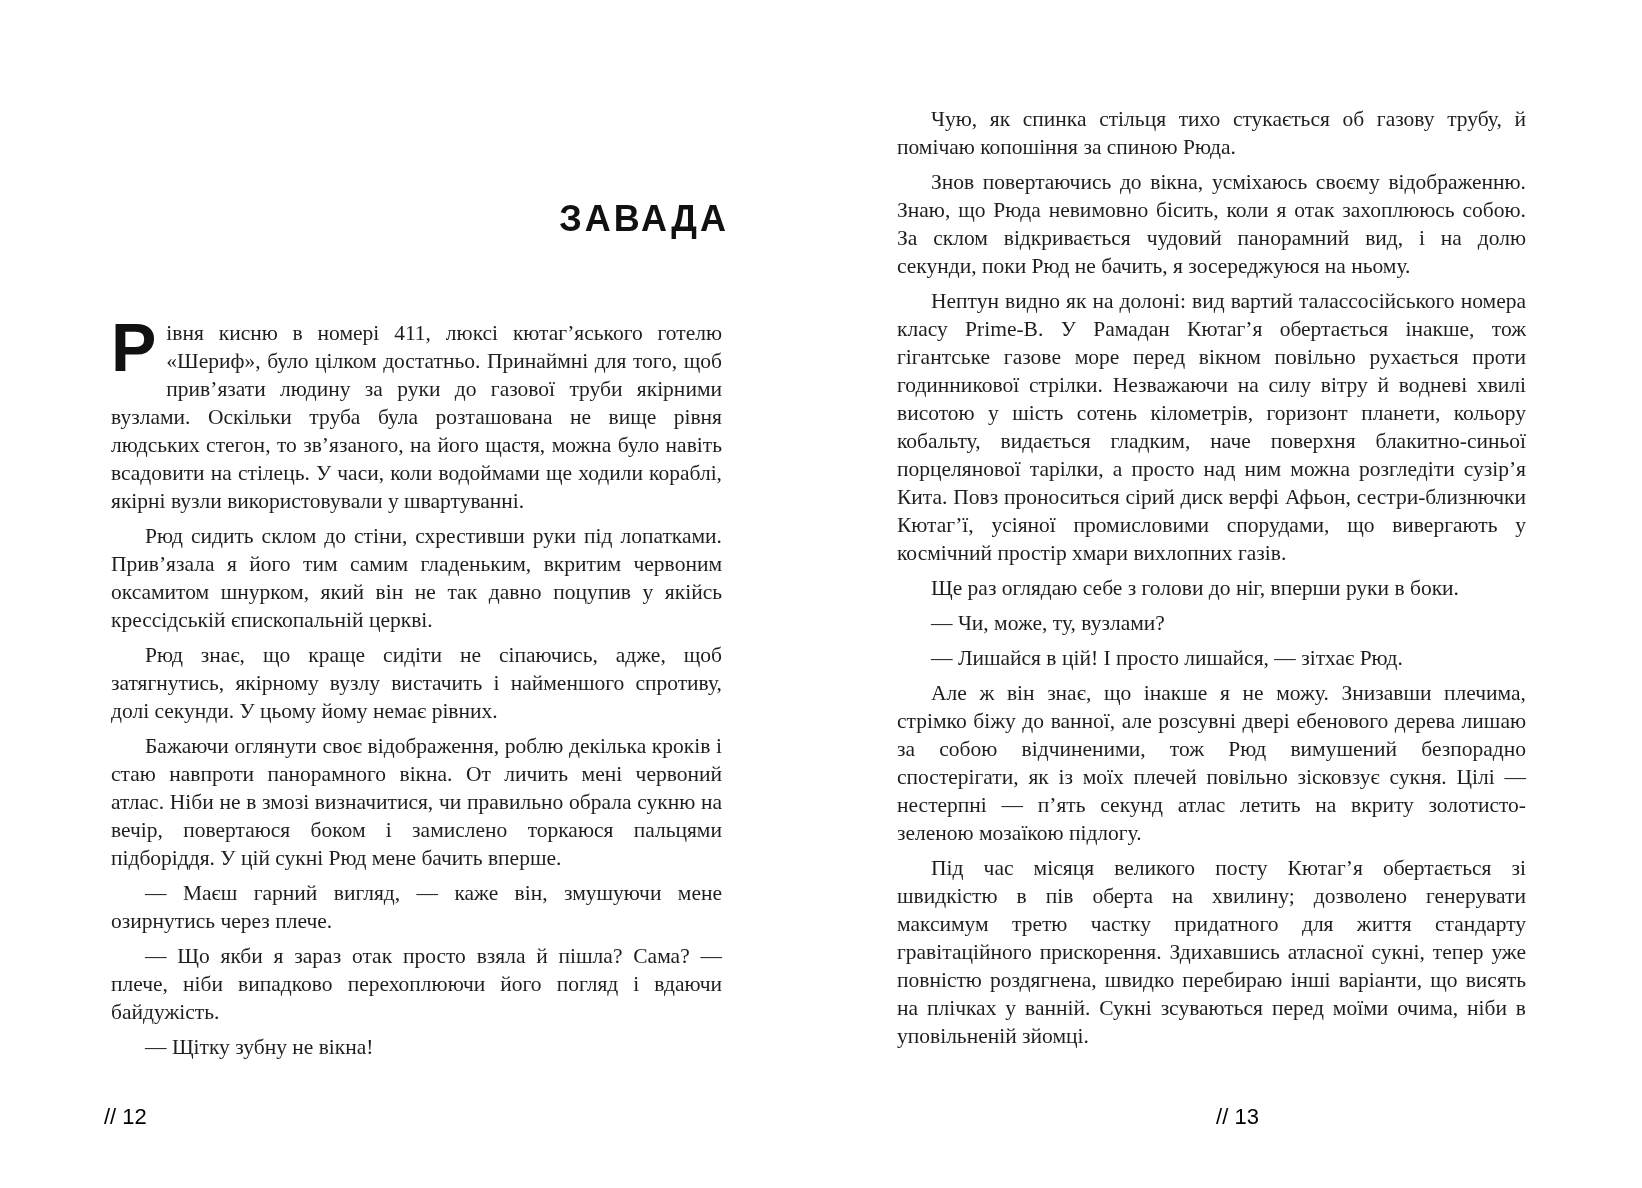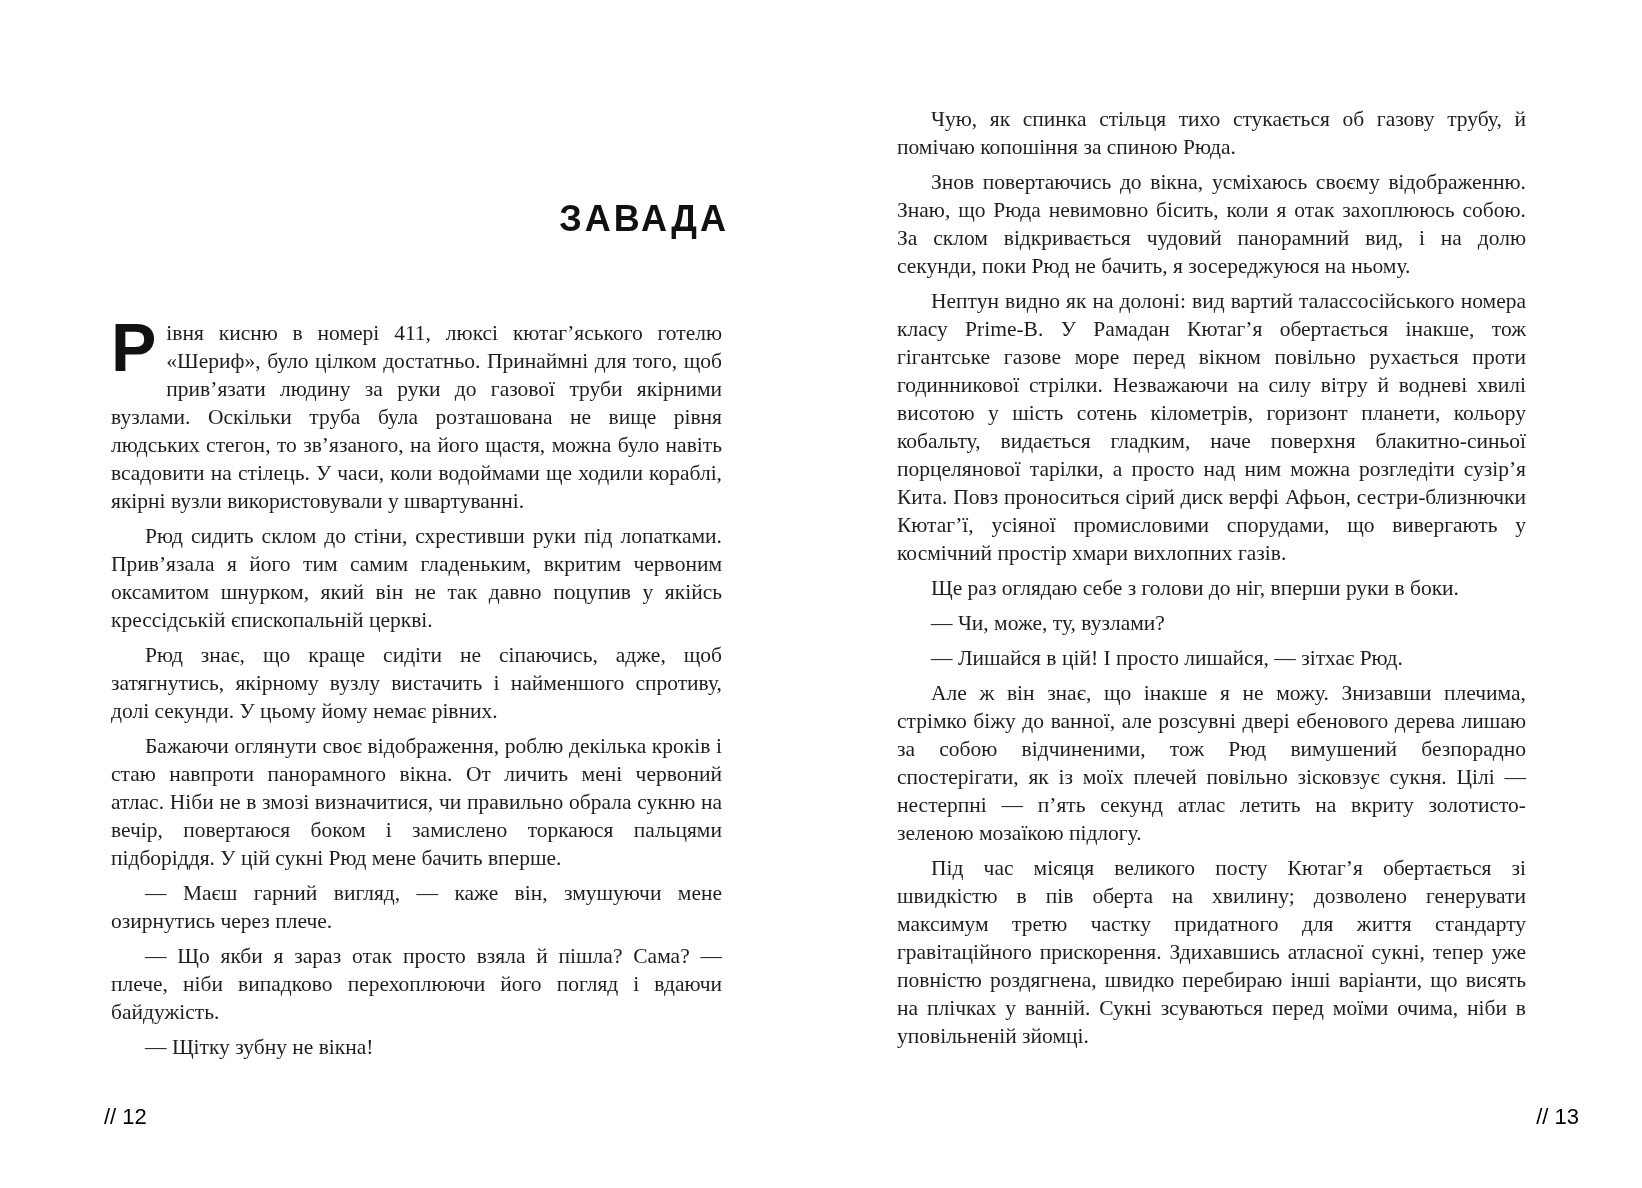--- a/index.html
+++ b/index.html
@@ -71,23 +71,23 @@
     font-size: 22px;
     color: #000000;
     margin-top: 12px;
   }
   .folio.left {
     left: 104px;
     width: 625px;
     text-align: left;
   }
   .folio.right {
-    left: 936px;
+    left: 916px;
     width: 643px;
-    text-align: right;
+    text-align: center;
   }
 </style>
 </head>
 <body>
 
 <div class="spread">
 
   <div class="chapter-title">ЗАВАДА</div>
 
   <div class="body-col left">

